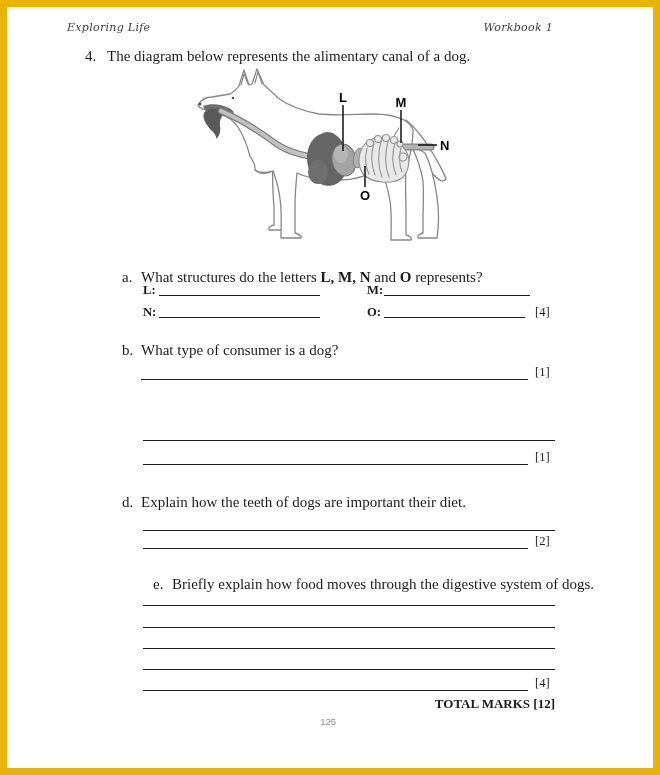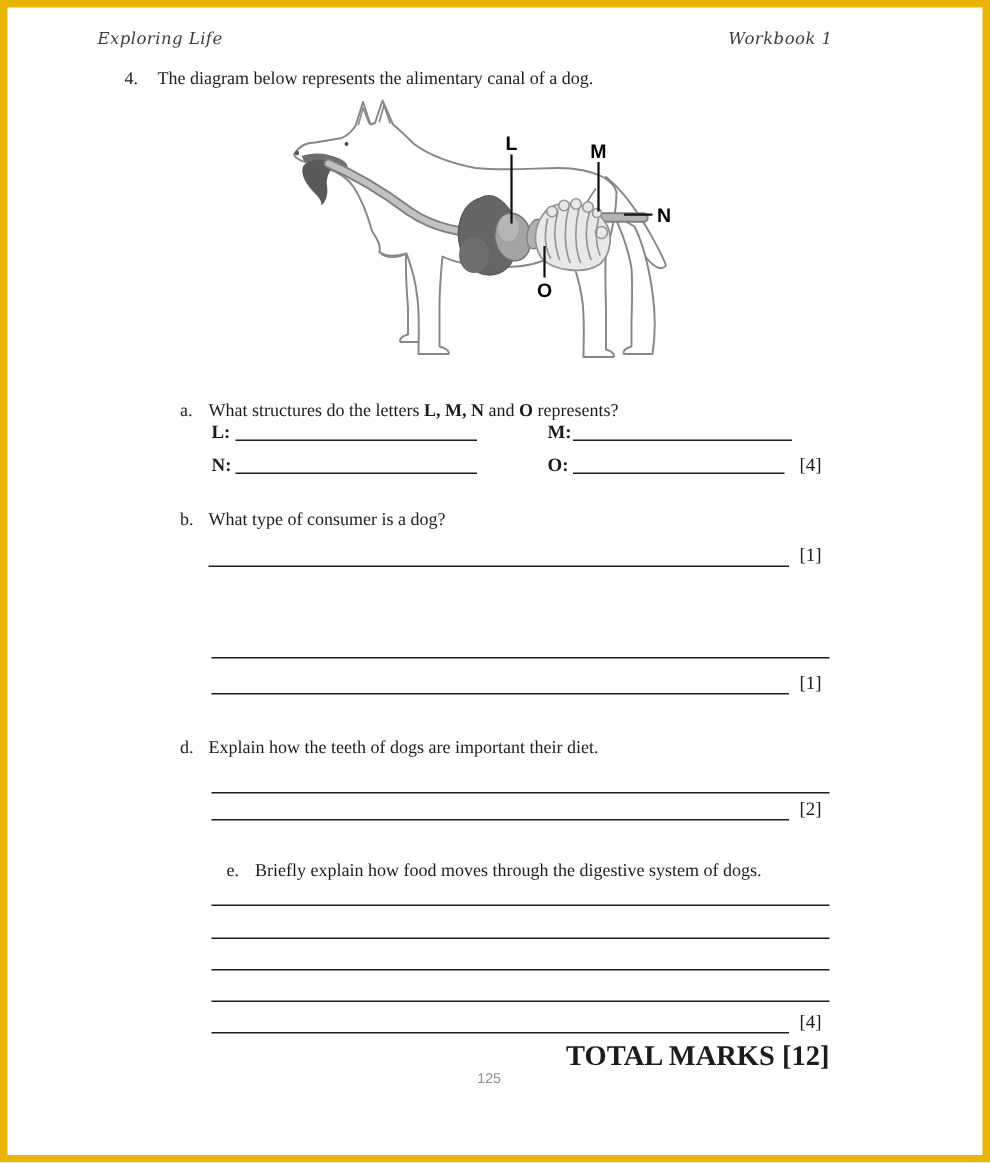--- a/index.html
+++ b/index.html
@@ -1,34 +1,34 @@
 <!DOCTYPE html>
 <html><head>
 <meta charset="utf-8">
 <style>
   html,body{margin:0;padding:0;background:#fff;}
   .page{
     position:relative;width:660px;height:775px;background:#ffffff;
     font-family:"Liberation Serif","DejaVu Serif",serif;color:#1b1b1b;
-    border:5px solid #eab308;box-sizing:border-box;overflow:hidden;
+    border:7px solid #eab308;box-sizing:border-box;overflow:hidden;
   }
   .hdr{
     position:absolute;top:14px;font-family:"DejaVu Serif",serif;font-style:italic;
     font-size:11px;color:#3d3d3d;letter-spacing:.3px;
   }
   .hdr-left{left:60px;}
   .hdr-right{right:100px;}
-  .q-row{position:absolute;font-size:12px;line-height:1.15;white-space:nowrap;}
+  .q-row{position:absolute;font-size:15px;line-height:1.15;white-space:nowrap;}
   .q-num{display:inline-block;width:22px;}
   .p-letter{display:inline-block;width:19px;}
   .bold{font-weight:bold;}
   .blank-label{position:absolute;font-size:12.6px;font-weight:bold;}
   .blank-line{position:absolute;border-bottom:1.2px solid #1e1e1e;height:17px;}
   .marks{position:absolute;font-size:12.6px;}
-  .total{position:absolute;top:689px;left:300px;width:248px;text-align:right;font-weight:bold;font-size:19px;}
+  .total{position:absolute;top:689px;left:300px;width:248px;text-align:right;font-weight:bold;font-size:13px;}
   .pageno{position:absolute;top:709px;left:281px;width:48px;text-align:right;
     font-family:Liberation Sans, sans-serif;font-size:9.5px;color:#8f8f8f;}
   .diagram{position:absolute;left:183px;top:55px;width:284px;height:190px;}
   .dog-outline{fill:#ffffff;stroke:#878787;stroke-width:1.3;stroke-linejoin:round;}
   .dog-detail{fill:none;stroke:#878787;stroke-width:1.1;stroke-linejoin:round;stroke-linecap:round;}
   .label-line{stroke:#111;stroke-width:1.5;}
   .diag-label{font-family:"Liberation Sans","DejaVu Sans",sans-serif;font-weight:bold;font-size:13px;fill:#000;}
 </style>
 </head>
 <body>

